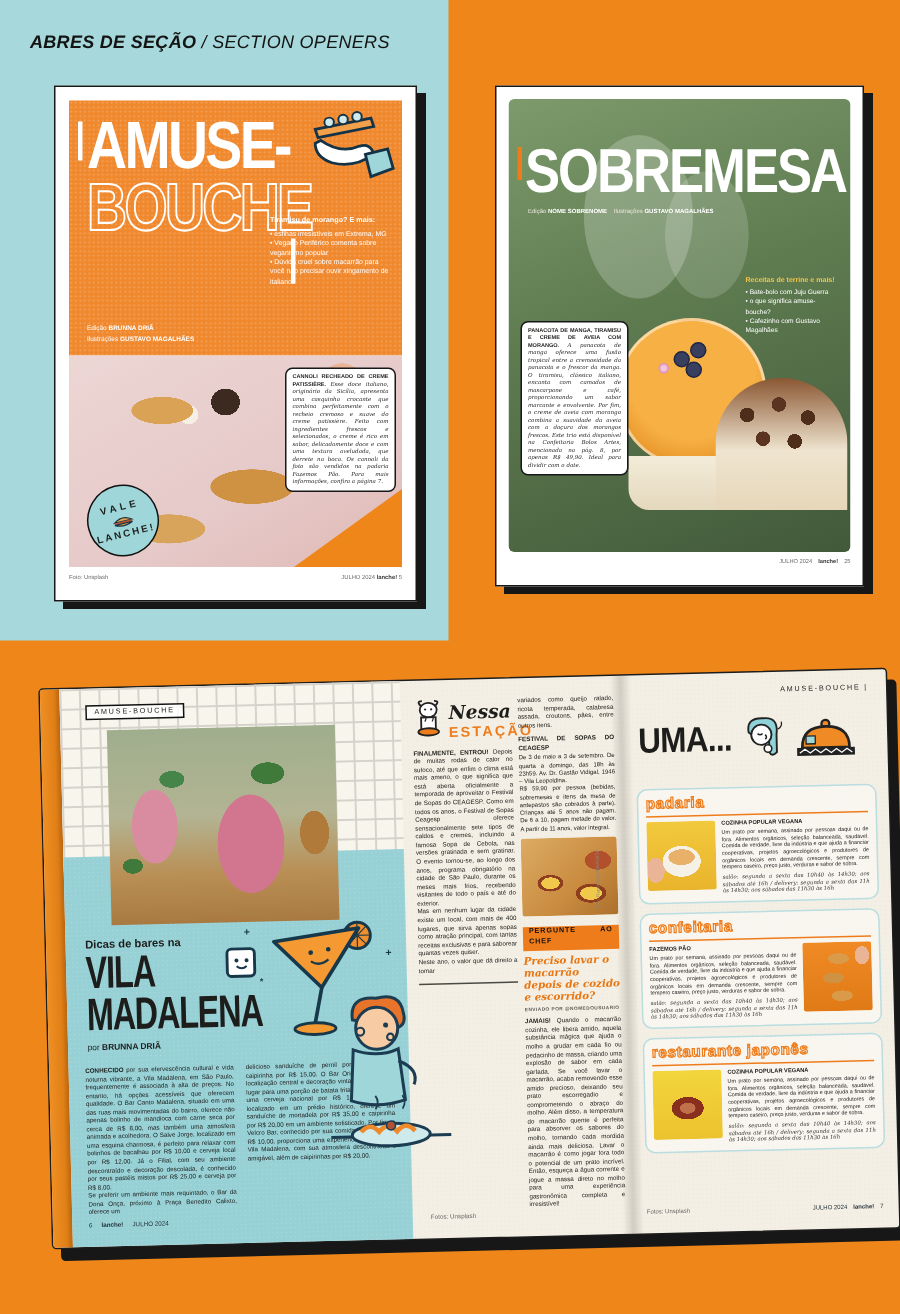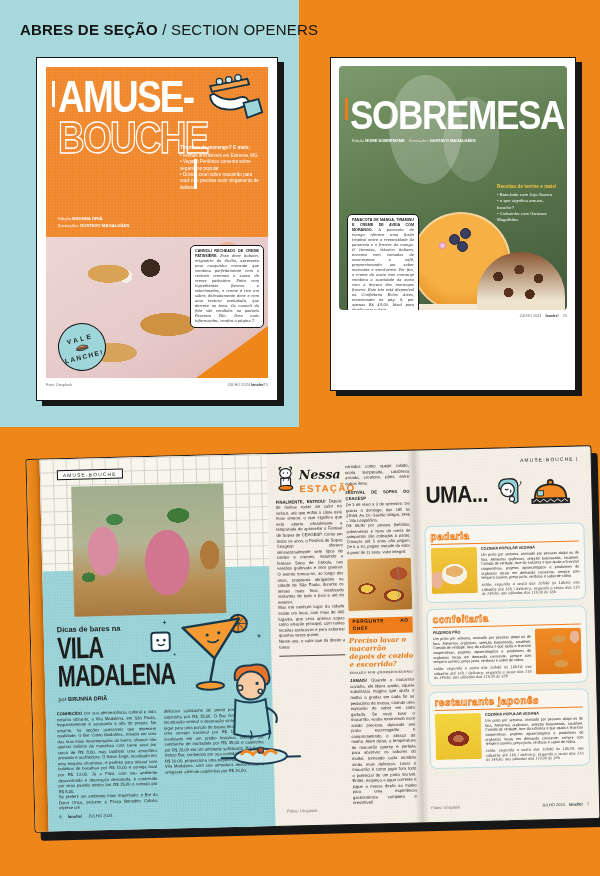--- a/index.html
+++ b/index.html
@@ -5,21 +5,21 @@
   html,body{margin:0;padding:0;}
   body{
     position:relative;width:600px;height:876px;overflow:hidden;
     background:#ee8619;font-family:"Liberation Sans",sans-serif;color:#1d1d1b;
     -webkit-font-smoothing:antialiased;
   }
   .abs{position:absolute;}
   
   .bg-teal{left:0;top:0;width:299px;height:427px;background:#a7d8db;}
   
-  .section-header{left:20px;top:21px;font-size:15px;letter-spacing:0.2px;color:#141414;}
+  .section-header{left:20px;top:21px;font-size:12px;letter-spacing:0.2px;color:#141414;font-style:italic;}
   .section-header b{font-weight:bold;}
   .section-header span{font-weight:normal;}
   
   .cover{background:#fff;border:1px solid #181818;box-shadow:6px 5px 0 #171717;}
   #cover1{left:36px;top:57px;width:242px;height:344px;padding:9px;box-sizing:border-box;}
   #cover2{left:330px;top:57px;width:246px;height:334px;padding:8px;box-sizing:border-box;}
   
   .c1-orange{position:relative;height:170px;background-color:#f0882e;
     background-image:radial-gradient(rgba(255,255,255,0.16) 0.6px,transparent 0.7px);background-size:3px 3px;}
   .c1-title{left:12px;top:10px;line-height:0.92;font-weight:bold;font-size:42px;letter-spacing:-2px;
@@ -52,21 +52,21 @@
   .badge .bb{font-size:6.5px;font-weight:bold;letter-spacing:1.5px;}
   .caption-box{background:#fff;border:1px solid #181818;border-radius:5px;padding:3px 4px;
     font-size:3.7px;line-height:1.35;text-align:justify;}
   .caption-box .cb-t{font-weight:bold;}
   .caption-box .cb-b{font-family:"DejaVu Serif",serif;font-style:italic;}
   .c1-caption{right:4px;top:8px;width:64px;}
   .page-footer{display:flex;justify-content:space-between;align-items:center;
     font-size:3.9px;color:#6b6b6b;padding-top:4px;}
   .page-footer .brand{font-weight:bold;color:#333;}
   
-  .c2-photo{position:relative;height:244px;border-radius:4px;overflow:hidden;
+  .c2-photo{position:relative;height:302px;border-radius:4px;overflow:hidden;
     background-image:
       radial-gradient(60px 90px at 38% 26%,rgba(255,255,255,0.22) 60%,transparent 61%),
       radial-gradient(46px 70px at 58% 30%,rgba(255,255,255,0.16) 60%,transparent 61%),
       linear-gradient(160deg,#7d9a6c 0%,#5e7b50 45%,#42593a 100%);}
   .c2-bar{left:6px;top:32px;width:3px;height:22px;background:#ee7c1b;}
   .c2-title{left:11px;top:26px;color:#fff;font-weight:bold;font-size:39px;letter-spacing:-1.5px;
     transform:scaleX(0.9) scaleY(1.06);transform-origin:left top;white-space:nowrap;}
   .c2-credits{left:13px;top:72px;font-size:4px;color:#e9e5da;}
   .c2-credits b{font-weight:bold;color:#fff;}
   .c2-teaser{right:8px;top:118px;width:62px;font-size:4.4px;line-height:1.45;color:#fff;}

